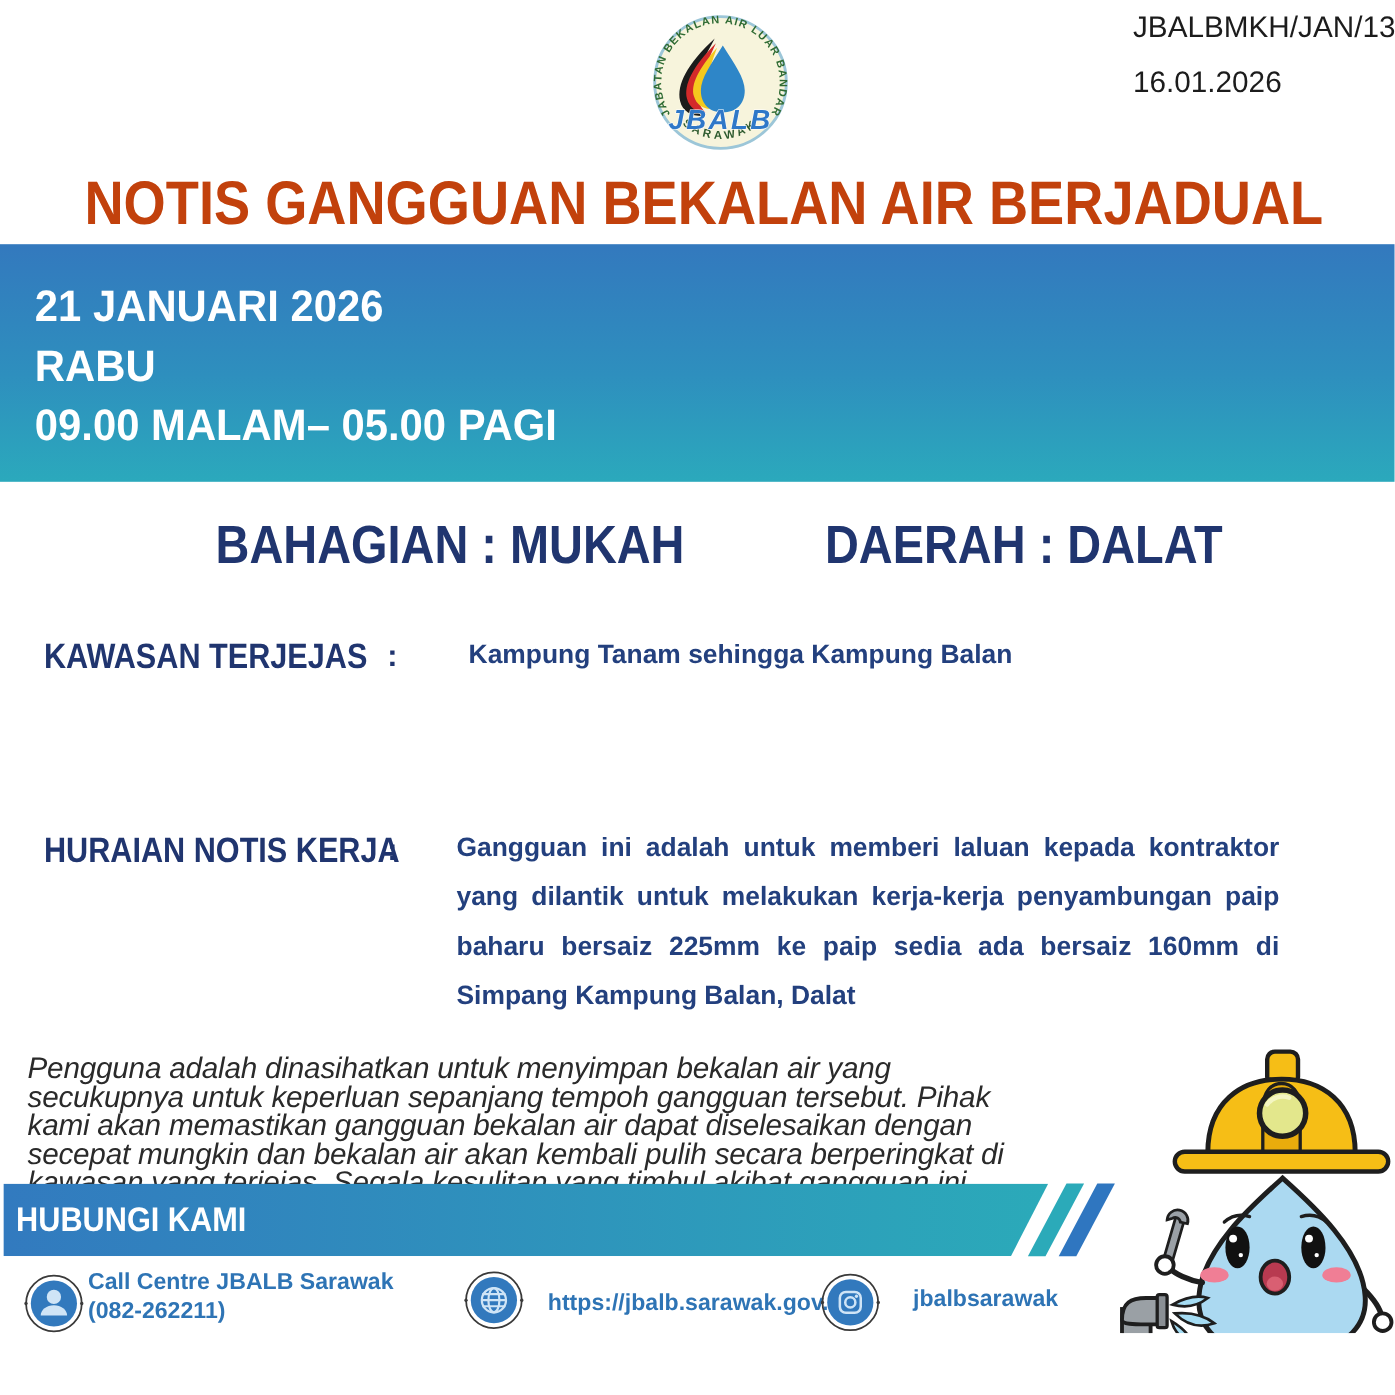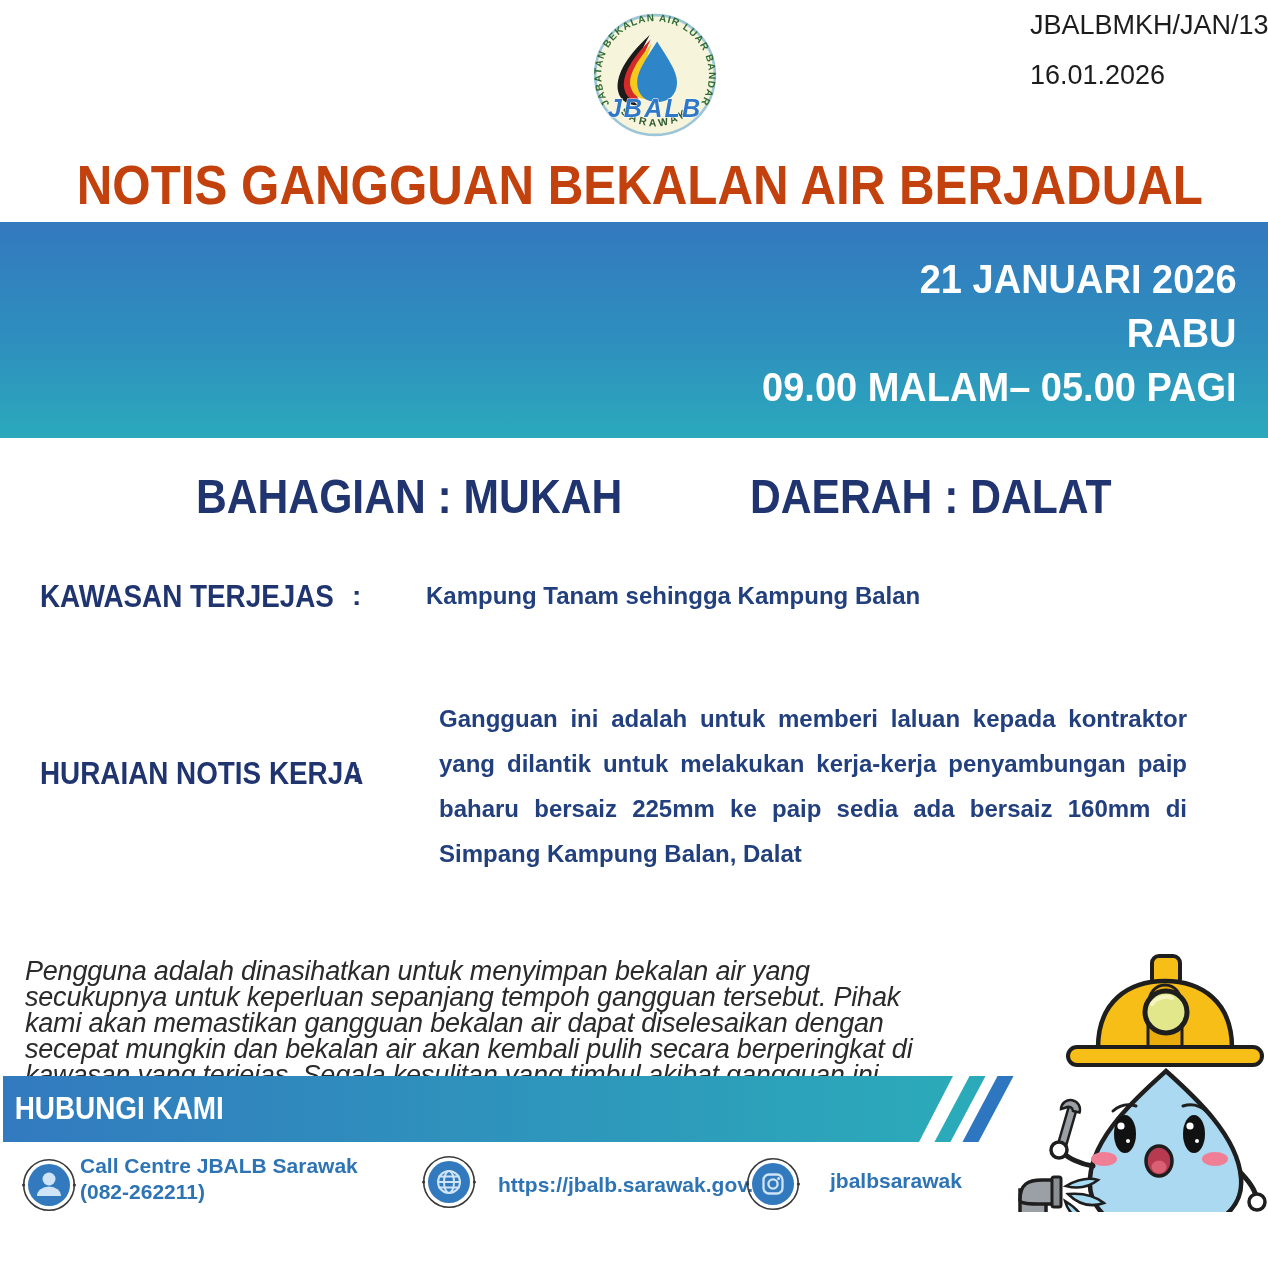--- a/index.html
+++ b/index.html
@@ -10,21 +10,21 @@
   .cond-c{display:inline-block;transform:scaleX(0.88);transform-origin:center center;}
 
   .ref-block{top:10px;left:1030px;color:#1c1c1c;font-size:27px;line-height:30px;}
   .ref-block div{margin-bottom:20px;}
 
   .title{top:152px;left:0;width:100%;text-align:center;color:#c2410c;
          font-size:56px;font-weight:bold;letter-spacing:0px;white-space:nowrap;}
 
   .banner{top:222px;left:0;width:1268px;height:216px;
           background:linear-gradient(180deg,#3379BE 0%,#2E8FBE 55%,#2BA9BC 100%);
-          padding-top:30px;box-sizing:border-box;text-align:right;padding-left:10px;}
+          padding-top:30px;box-sizing:border-box;text-align:left;}
   .banner-line{color:#ffffff;font-size:40px;font-weight:bold;line-height:54px;
                transform:scaleX(0.95);transform-origin:center center;}
 
   .region-row{top:468px;left:0;width:1268px;height:46px;color:#20356F;
               font-size:49px;font-weight:bold;}
   .bahagian{position:absolute;left:196px;top:0;white-space:nowrap;}
   .daerah{position:absolute;left:706px;top:0;white-space:nowrap;margin-left:44px;}
 
   .sec-label{color:#20356F;font-size:32px;font-weight:bold;white-space:nowrap;}
   .sec-colon{color:#20356F;font-size:28px;font-weight:bold;}
@@ -101,21 +101,21 @@
   <div class="abs sec-label" style="left:40px;top:578px;">
     <span class="cond">KAWASAN TERJEJAS</span>
   </div>
   <div class="abs sec-colon" style="left:352px;top:580px;">:</div>
   <div class="abs sec-value" style="left:426px;top:582px;">Kampung Tanam sehingga Kampung Balan</div>
 
   <div class="abs sec-label" style="left:40px;top:755px;">
     <span class="cond">HURAIAN NOTIS KERJA</span>
   </div>
   <div class="abs sec-colon" style="left:352px;top:757px;">:</div>
-  <div class="abs sec-value para" style="left:415px;top:696px;margin-left:24px;">Gangguan ini adalah untuk memberi laluan kepada kontraktor yang dilantik untuk melakukan kerja-kerja penyambungan paip baharu bersaiz 225mm ke paip sedia ada bersaiz 160mm di Simpang Kampung Balan, Dalat</div>
+  <div class="abs sec-value para" style="left:415px;top:748px;">Gangguan ini adalah untuk memberi laluan kepada kontraktor yang dilantik untuk melakukan kerja-kerja penyambungan paip baharu bersaiz 225mm ke paip sedia ada bersaiz 160mm di Simpang Kampung Balan, Dalat</div>
 
   <div class="abs disclaimer">Pengguna adalah dinasihatkan untuk menyimpan bekalan air yang secukupnya untuk keperluan sepanjang tempoh gangguan tersebut. Pihak kami akan memastikan gangguan bekalan air dapat diselesaikan dengan secepat mungkin dan bekalan air akan kembali pulih secara berperingkat di kawasan yang terjejas. Segala kesulitan yang timbul akibat gangguan ini adalah sangat dikesali.</div>
 
   <div class="abs footer-bar">
     <span class="footer-heading">HUBUNGI KAMI</span>
   </div>
   <div class="abs stripe stripe-1"></div>
   <div class="abs stripe stripe-2"></div>
 
   <svg class="abs icon-badge" style="left:22px;top:1158px;" viewBox="0 0 54 54">

